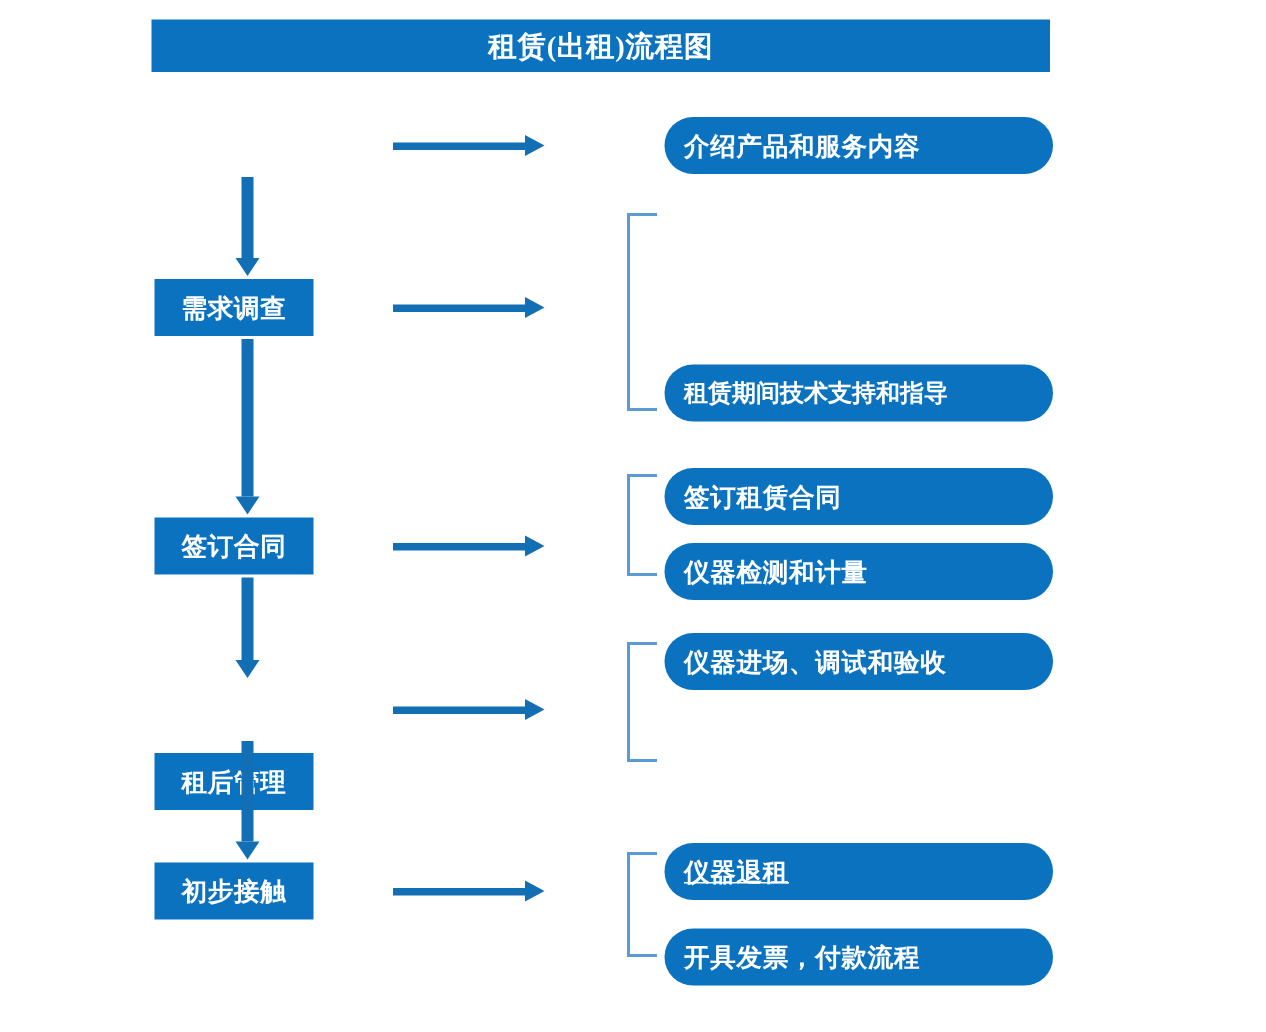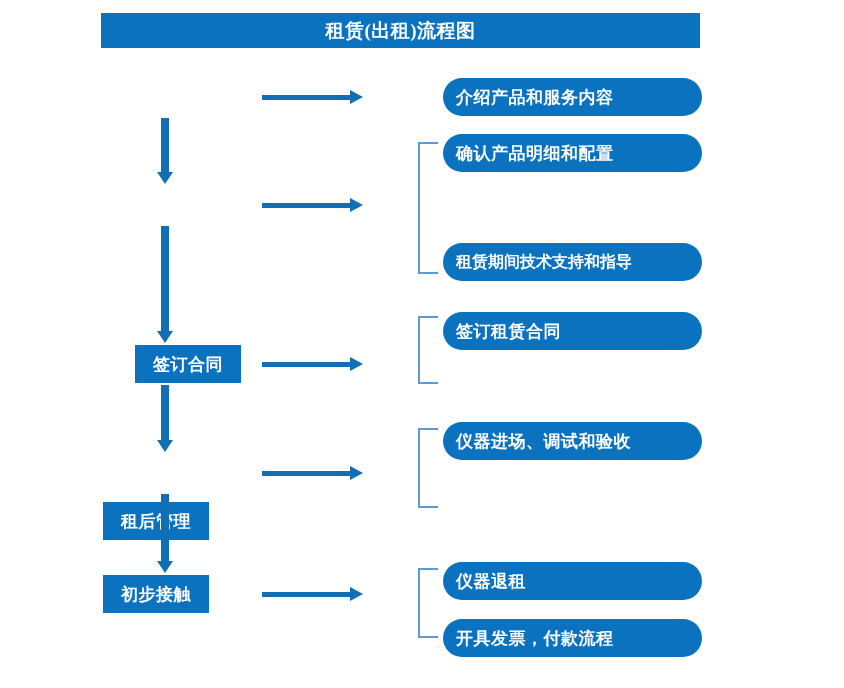--- a/index.html
+++ b/index.html
@@ -132,21 +132,22 @@
     box-sizing: border-box;
   }
 </style>
 </head>
 <body>
 
 <div id="canvas">
 
   <div class="title-bar">租赁(出租)流程图</div>
 
-  <div class="stage-box" style="top:345px;margin-left:32px;">签订合同</div>
+  <div class="stage-box" style="top:186px;">需求调查</div>
+  <div class="stage-box" style="top:345px;">签订合同</div>
   <div class="stage-box" style="top:454px;margin-top:48px;">租后管理</div>
   <div class="stage-box" style="top:575px;">初步接触</div>
 
   <div class="v-arrow" style="top:118px; height:66px;">
     <div class="shaft" style="height:54px;"></div>
     <div class="head" style="top:54px;"></div>
   </div>
   <div class="v-arrow" style="top:226px; height:117px;">
     <div class="shaft" style="height:105px;"></div>
     <div class="head" style="top:105px;"></div>
@@ -181,23 +182,23 @@
       <div class="head"></div>
   </div>
 
   <div class="bracket" style="top:142px; height:132px;"></div>
   <div class="bracket" style="top:316px; height:68px;"></div>
   <div class="bracket" style="top:428px; height:80px;"></div>
   <div class="bracket" style="top:568px; height:70px;"></div>
 
   <div class="detail-box" style="top:78px;">介绍产品和服务内容</div>
 
-  <div class="detail-box" style="top:134px;">确认产品明细和配置</div>
   <div class="detail-box narrow-text" style="top:243px;">租赁期间技术支持和指导</div>
 
   <div class="detail-box" style="top:312px;">签订租赁合同</div>
+  <div class="detail-box" style="top:362px;">仪器检测和计量</div>
 
   <div class="detail-box" style="top:422px;">仪器进场、调试和验收</div>
 
-  <div class="detail-box" style="top:562px;">仪器退租</div>
+  <div class="detail-box" style="top:562px;text-decoration:underline;">仪器退租</div>
   <div class="detail-box" style="top:619px;">开具发票，付款流程</div>
 
 </div>
 
 </body></html>

